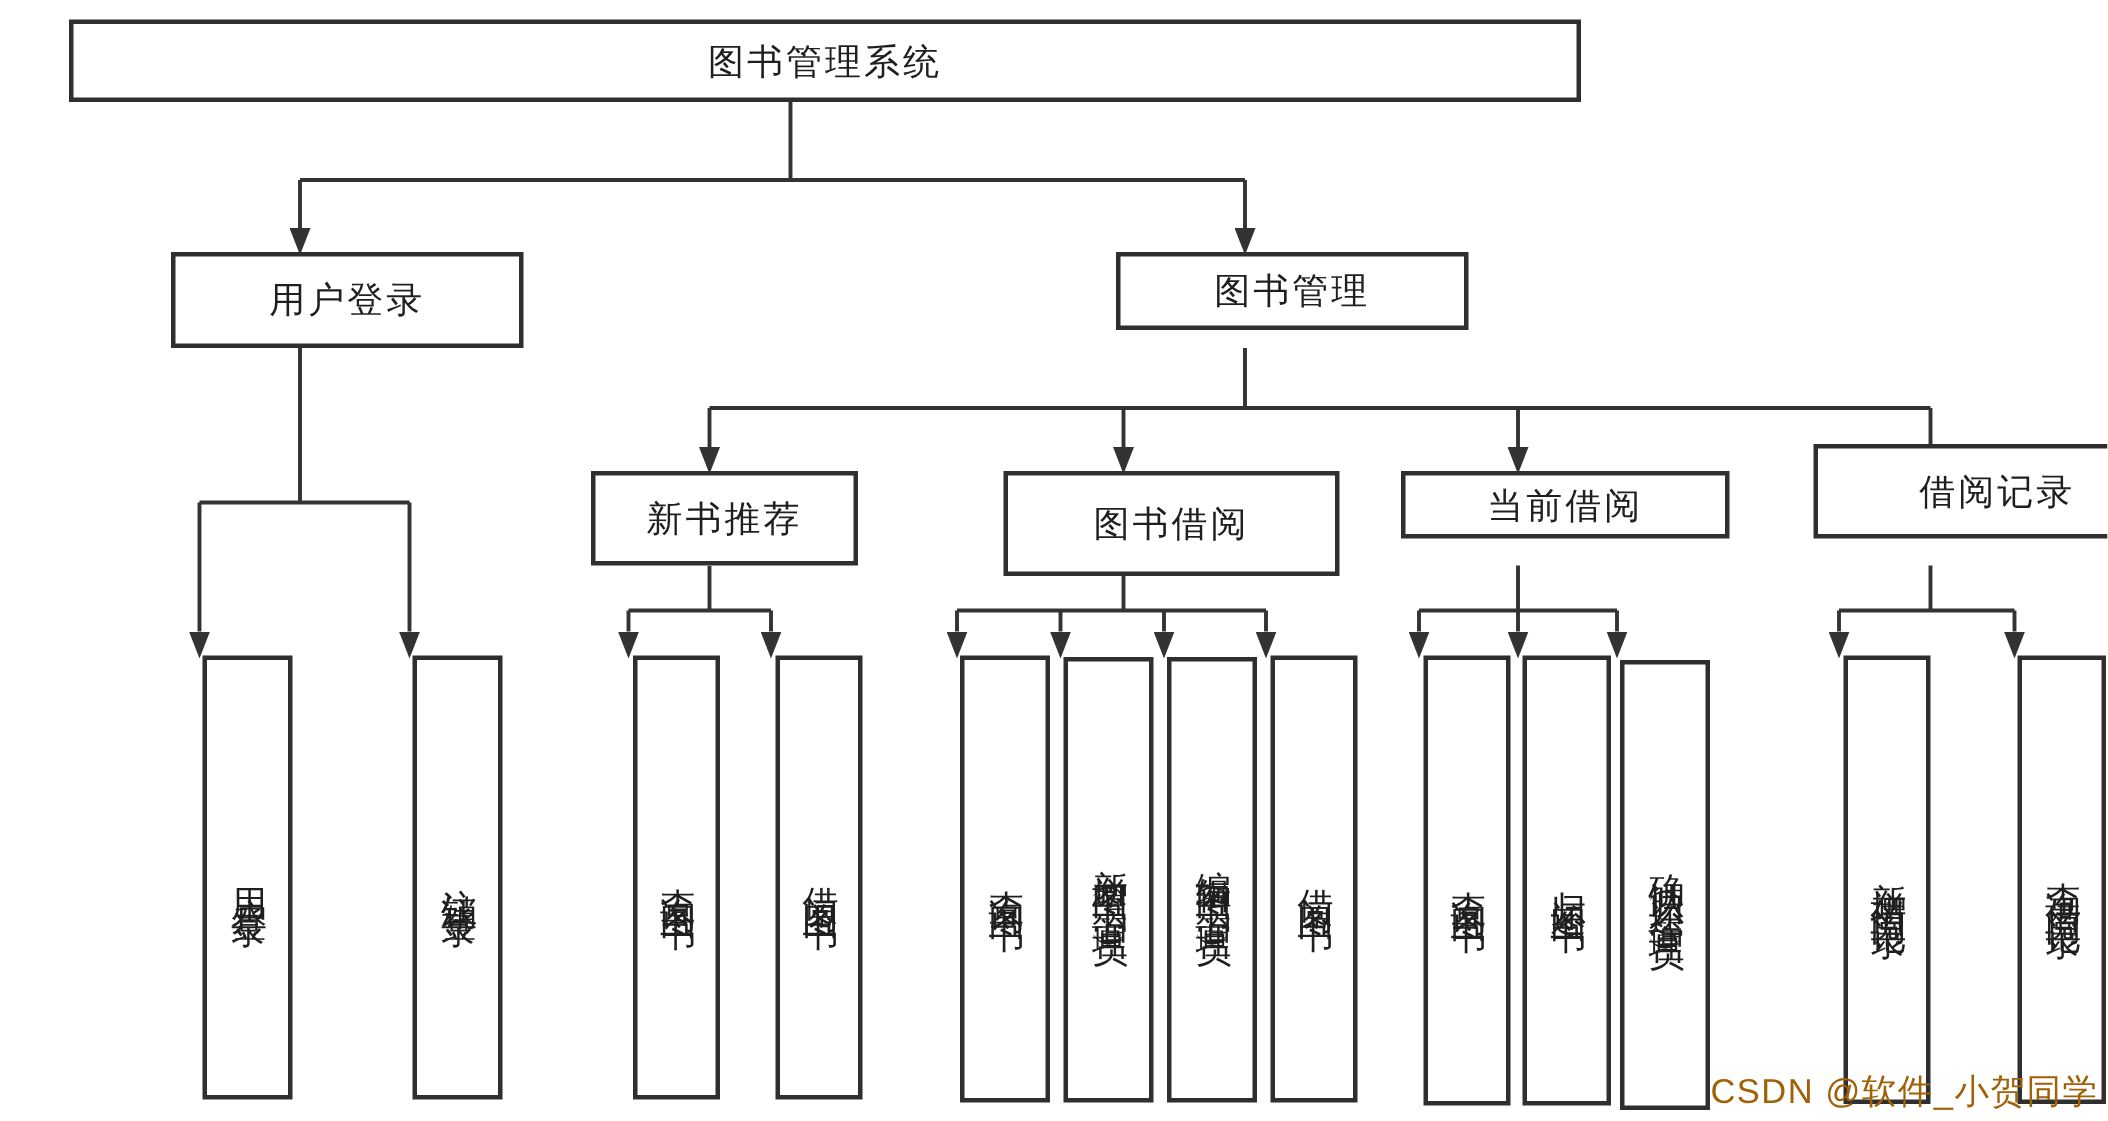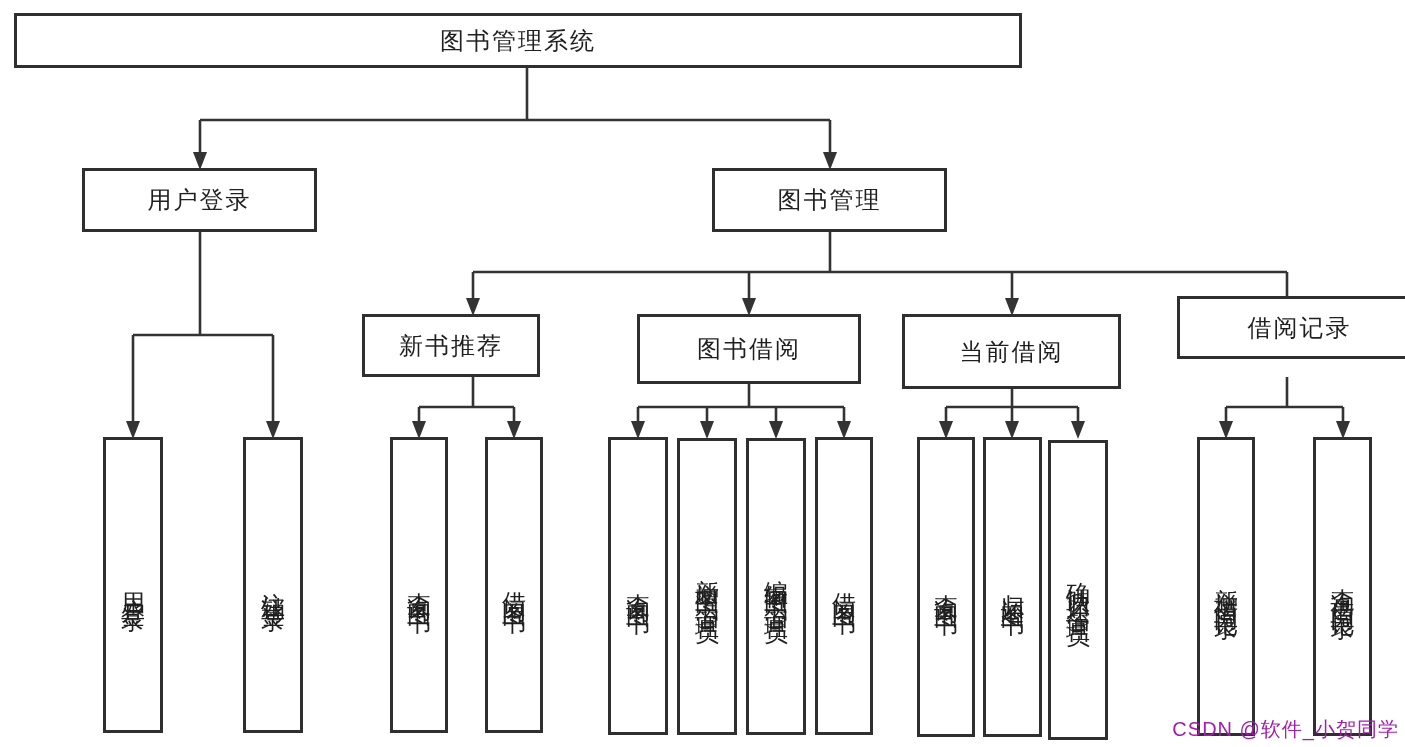--- a/index.html
+++ b/index.html
@@ -17,35 +17,36 @@
     background:#ffffff;
     border:3px solid #2f2f2f;
     display:flex;
     align-items:center;
     justify-content:center;
     color:#1f1f1f;
     font-size:24px;
     letter-spacing:2px;
     z-index:2;
     text-align:center;
+    margin-left:32px;
   }
   .vbox{
     writing-mode:vertical-rl;
     text-orientation:mixed;
     letter-spacing:6px;
     line-height:1.0;
     padding:4px 0;
   }
   #watermark{
     position:absolute;
     right:6px;
     bottom:4px;
     z-index:5;
-    color:#a21caf;
-    font-size:20px;
+    color:#a16207;
+    font-size:23px;
     letter-spacing:1px;
     white-space:nowrap;
     text-align:right;
   }
 </style>
 </head>
 <body>
 
 <div id="stage">
 
@@ -88,25 +89,25 @@
 
       <path d="M1287,377 L1287,407 M1226,407 L1343,407"></path>
       <path d="M1226,407 L1226,421" marker-end="url(#arw)"></path>
       <path d="M1343,407 L1343,421" marker-end="url(#arw)"></path>
     </g>
   </svg>
 
   <div class="node" style="left:14px;top:13px;width:1008px;height:55px">图书管理系统</div>
 
   <div class="node" style="left:82px;top:168px;width:235px;height:64px">用户登录</div>
-  <div class="node" style="left:712px;top:168px;width:235px;height:64px">图书管理</div>
+  <div class="node" style="left:712px;top:168px;width:235px;height:52px">图书管理</div>
 
   <div class="node" style="left:362px;top:314px;width:178px;height:63px">新书推荐</div>
   <div class="node" style="left:637px;top:314px;width:224px;height:70px">图书借阅</div>
-  <div class="node" style="left:902px;top:314px;width:219px;height:75px">当前借阅</div>
+  <div class="node" style="left:902px;top:314px;width:219px;height:45px">当前借阅</div>
   <div class="node" style="left:1177px;top:296px;width:245px;height:63px">借阅记录</div>
 
   <div class="node vbox" style="left:103px;top:437px;width:60px;height:296px">用户登录</div>
   <div class="node vbox" style="left:243px;top:437px;width:60px;height:296px">注销登录</div>
 
   <div class="node vbox" style="left:390px;top:437px;width:58px;height:296px">查询图书</div>
   <div class="node vbox" style="left:485px;top:437px;width:58px;height:296px">借阅图书</div>
 
   <div class="node vbox" style="left:608px;top:437px;width:60px;height:298px">查询图书</div>
   <div class="node vbox" style="left:677px;top:438px;width:60px;height:297px">新增图书（管理员）</div>

